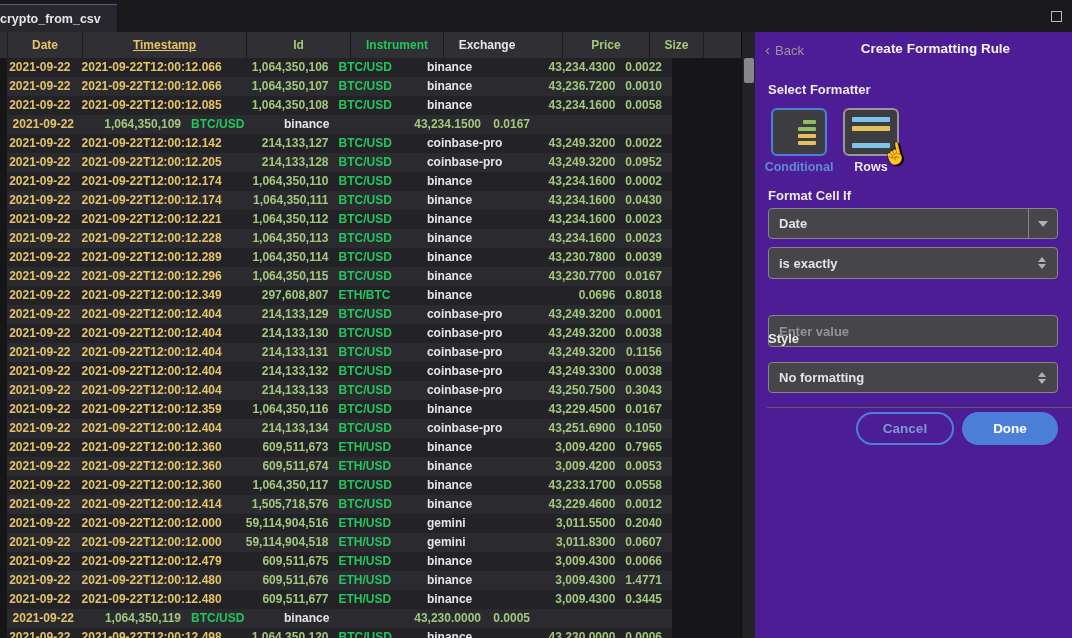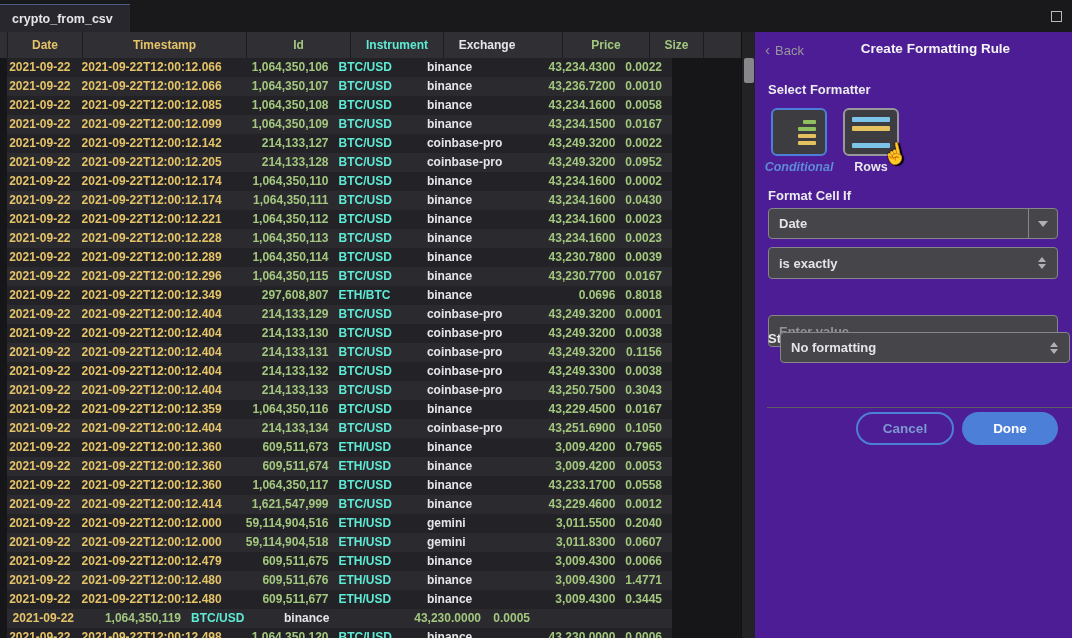--- a/index.html
+++ b/index.html
@@ -1,40 +1,40 @@
 <!DOCTYPE html>
 <html><head>
 <meta charset="utf-8">
 <style>
   html,body{margin:0;padding:0;background:#0e0e10;}
   *{box-sizing:border-box;font-family:"Liberation Sans",sans-serif;}
   .app{position:relative;width:1072px;height:638px;overflow:hidden;background:#161618;}
 
   
   .tabbar{position:absolute;left:0;top:0;width:1072px;height:32px;background:#19191b;}
-  .tab{position:absolute;left:0;top:4px;width:130px;height:28px;background:#27272d;
+  .tab{position:absolute;left:0;top:4px;width:117px;height:28px;background:#27272d;
        border-top:1px solid #4b5c85;color:#e6e6e8;font-size:12.5px;font-weight:600;
-       display:flex;align-items:center;padding-left:12px;cursor:default;}
+       display:flex;align-items:center;padding-left:0;cursor:default;}
   .maxbtn{position:absolute;right:10px;top:11px;width:11px;height:11px;border:1px solid #b9b9bd;}
 
   
   .grid{position:absolute;left:0;top:32px;width:741px;bottom:0;background:#161618;overflow:hidden;}
   .ghead{position:absolute;left:0;top:0;width:741px;height:26px;background:#2f2f34;
          display:flex;padding-left:7px;}
   .hcell{height:26px;display:flex;align-items:center;justify-content:center;
          color:#eff0f2;font-size:12px;font-weight:700;border-left:1px solid #1c1c1f;}
   .hcell:last-child{border-right:1px solid #1c1c1f;}
   .gbody{position:absolute;left:7px;top:26px;width:665px;bottom:0;overflow:hidden;}
   .trow{display:flex;width:665px;height:19px;background:#232327;}
   .trow:nth-child(even){background:#2a2a2f;}
   .tcell{height:19px;line-height:19px;font-size:12px;font-weight:700;white-space:nowrap;overflow:hidden;}
   .c-date {width:75px; text-align:right;padding-right:8px; color:#e5c368;}
   .c-ts   {width:164px;text-align:right;padding-right:13px;color:#e5c368;}
   .c-id   {width:104px;text-align:right;padding-right:5px; color:#a3c77e;}
-  .c-instr{width:93px; text-align:left; padding-left:5px;  color:#5eead4;}
+  .c-instr{width:93px; text-align:left; padding-left:5px;  color:#22c55e;}
   .c-exch {width:87px; text-align:left; padding-left:5px;  color:#e6e6ea;}
   .c-price{width:87px; text-align:right;padding-right:4px; color:#a3c77e;margin-left:32px;}
   .c-size {width:55px; text-align:right;padding-right:10px;color:#a3c77e;}
 
   
   .vscroll{position:absolute;left:741px;top:32px;width:14px;bottom:0;background:#232326;border-left:1px solid #101012;}
   .vthumb{position:absolute;left:2px;top:26px;width:10px;height:25px;background:#87878b;border-radius:2px;}
 
   
   .panel{position:absolute;left:755px;top:32px;width:361px;bottom:0;background:#4c1d95;color:#ebebee;}
@@ -43,21 +43,21 @@
   .ptitle{position:absolute;left:0;right:0;top:9px;text-align:center;font-size:13.5px;font-weight:700;color:#f4f4f6;}
   .pclose{position:absolute;right:12px;top:6px;font-size:17px;color:#b6b6ba;line-height:1;}
   .plabel{position:absolute;left:13px;font-size:13px;font-weight:700;color:#ebebee;}
 
   .fcard{position:absolute;top:76px;width:56px;height:48px;border-radius:6px;background:#3d3d41;
          display:flex;flex-direction:column;justify-content:center;}
   .fcard.sel{border:2px solid #4c80d8;}
   .fcard.unsel{border:2px solid #98989c;}
   .card1{left:16px;} .card2{left:88px;}
   .fcard-label{position:absolute;top:128px;width:56px;text-align:center;font-size:12.5px;font-weight:600;}
-  .lbl-cond{left:8px;width:72px;color:#5e8bd6;font-style:italic;}
+  .lbl-cond{left:8px;width:72px;color:#5e8bd6;}
   .lbl-rows{left:88px;width:56px;color:#e8e8ea;}
   .bars-cond{display:flex;flex-direction:column;align-items:flex-end;gap:3px;padding-right:9px;}
   .bars-cond .bar{height:4px;border-radius:1px;}
   .bars-rows{display:flex;flex-direction:column;gap:4px;padding:0 7px;}
   .bars-rows .bar{height:5px;border-radius:1px;width:100%;}
   .bar.g{background:#8fbf5e;} .bar.y{background:#e3c15f;} .bar.b{background:#7cc4e8;}
   .gap8{height:4px;}
 
   .hand-cursor{position:absolute;left:128px;top:110px;font-size:20px;color:#ffffff;
     text-shadow:0 0 2px #000,1px 1px 1px #000;transform:rotate(-12deg);}
@@ -88,21 +88,21 @@
   <div class="tabbar">
     <div class="tab">
       <span>crypto_from_csv</span>
     </div>
     <div class="maxbtn"></div>
   </div>
 
   <div class="grid">
     <div class="ghead">
         <div class="hcell c-date" style="text-align: center; padding: 0px; justify-content: center;">Date</div>
-        <div class="hcell c-ts" style="text-align: left; padding: 8px; justify-content: center;">Timestamp</div>
+        <div class="hcell c-ts" style="text-align: left; padding: 8px; justify-content: center; text-decoration: underline;">Timestamp</div>
         <div class="hcell c-id" style="text-align: center; padding: 0px; justify-content: center;">Id</div>
         <div class="hcell c-instr" style="text-align: center; padding: 0px; justify-content: center;">Instrument</div>
         <div class="hcell c-exch" style="text-align: center; padding: 0px; justify-content: center;">Exchange</div>
         <div class="hcell c-price" style="text-align: center; padding: 0px; justify-content: center;">Price</div>
         <div class="hcell c-size" style="text-align: center; padding: 0px; justify-content: center;">Size</div>
       </div>
     <div class="gbody">
         <div class="trow">
           <div class="tcell c-date">2021-09-22</div>
           <div class="tcell c-ts">2021-09-22T12:00:12.066</div>
@@ -125,21 +125,20 @@
           <div class="tcell c-date">2021-09-22</div>
           <div class="tcell c-ts">2021-09-22T12:00:12.085</div>
           <div class="tcell c-id">1,064,350,108</div>
           <div class="tcell c-instr">BTC/USD</div>
           <div class="tcell c-exch">binance</div>
           <div class="tcell c-price">43,234.1600</div>
           <div class="tcell c-size">0.0058</div>
         </div>
         <div class="trow">
           <div class="tcell c-date">2021-09-22</div>
-          <div class="tcell c-ts">2021-09-22T12:00:12.099</div>
           <div class="tcell c-id">1,064,350,109</div>
           <div class="tcell c-instr">BTC/USD</div>
           <div class="tcell c-exch">binance</div>
           <div class="tcell c-price">43,234.1500</div>
           <div class="tcell c-size">0.0167</div>
         </div>
         <div class="trow">
           <div class="tcell c-date">2021-09-22</div>
           <div class="tcell c-ts">2021-09-22T12:00:12.142</div>
           <div class="tcell c-id">214,133,127</div>
@@ -306,21 +305,21 @@
           <div class="tcell c-ts">2021-09-22T12:00:12.360</div>
           <div class="tcell c-id">1,064,350,117</div>
           <div class="tcell c-instr">BTC/USD</div>
           <div class="tcell c-exch">binance</div>
           <div class="tcell c-price">43,233.1700</div>
           <div class="tcell c-size">0.0558</div>
         </div>
         <div class="trow">
           <div class="tcell c-date">2021-09-22</div>
           <div class="tcell c-ts">2021-09-22T12:00:12.414</div>
-          <div class="tcell c-id">1,621,547,999</div>
+          <div class="tcell c-id">1,505,718,576</div>
           <div class="tcell c-instr">BTC/USD</div>
           <div class="tcell c-exch">binance</div>
           <div class="tcell c-price">43,229.4600</div>
           <div class="tcell c-size">0.0012</div>
         </div>
         <div class="trow">
           <div class="tcell c-date">2021-09-22</div>
           <div class="tcell c-ts">2021-09-22T12:00:12.000</div>
           <div class="tcell c-id">59,114,904,516</div>
           <div class="tcell c-instr">ETH/USD</div>
@@ -429,21 +428,21 @@
       <div class="updown">
           <div class="tri-up"></div>
           <div class="tri-dn"></div>
         </div>
     </div>
 
     <input class="val-input" style="top: 255px; margin-top: 28px;" placeholder="Enter value">
 
     <div class="plabel" style="top:299px;">Style</div>
 
-    <div class="sel-box" style="top:300px;height:31px;margin-left:12px;">
+    <div class="sel-box" style="top:330px;height:31px;">
       <div class="sel-text">No formatting</div>
       <div class="updown">
           <div class="tri-up"></div>
           <div class="tri-dn"></div>
         </div>
     </div>
 
     <div class="pdivider"></div>
 
     <div class="btn btn-done">Done</div>

